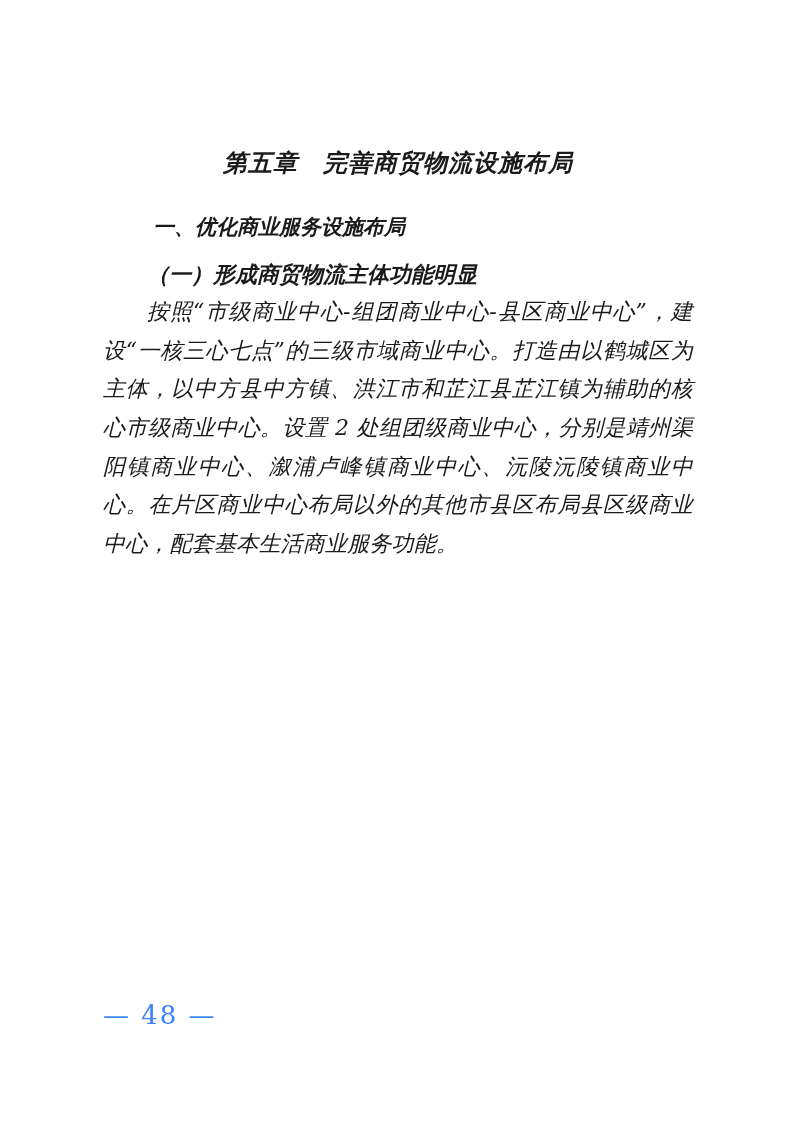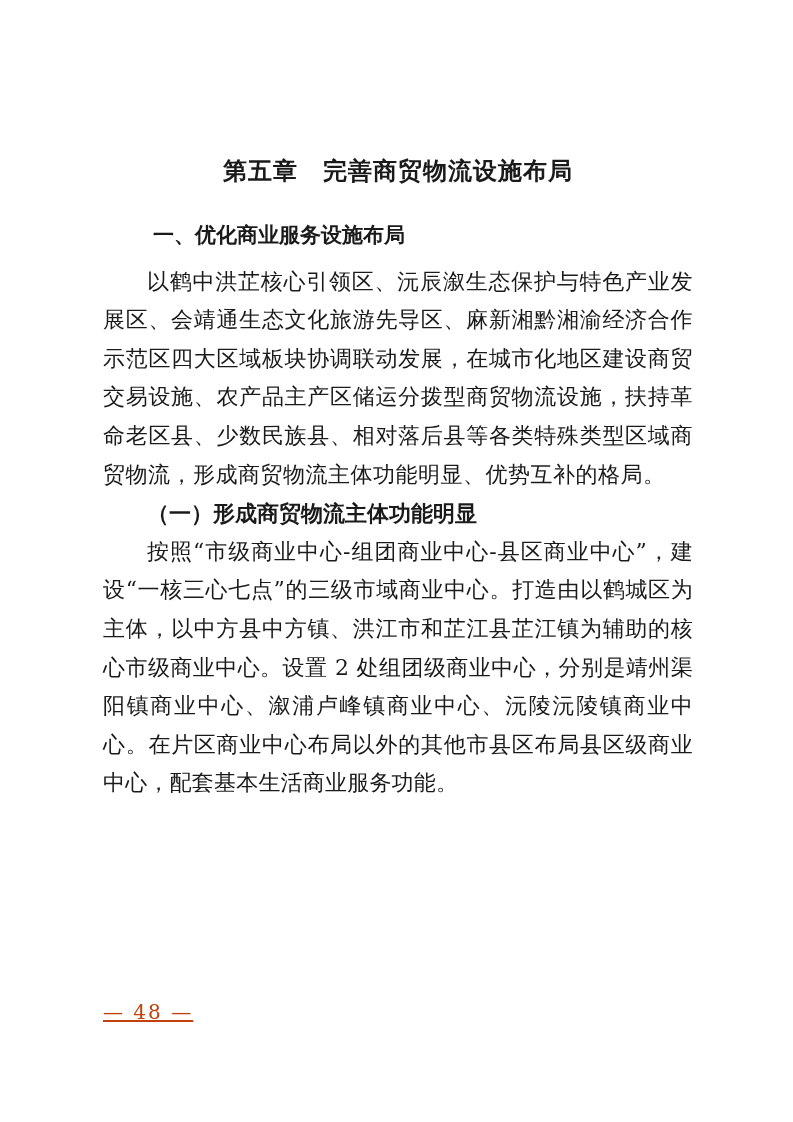--- a/index.html
+++ b/index.html
@@ -12,22 +12,23 @@
     width: 793px;
     height: 1122px;
     background: #ffffff;
     overflow: hidden;
     font-family: "DejaVu Serif", serif;
     color: #1a1a1a;
   }
   .content {
     position: absolute;
     left: 103px;
-    top: 154px;
+    top: 146px;
     width: 590px;
+    font-style: italic;
   }
   .chapter-title {
     font-family: "DejaVu Sans", "Liberation Sans", sans-serif;
     font-weight: bold;
     font-size: 24px;
     line-height: 34px;
     text-align: center;
     margin: 0 0 28px 0;
     letter-spacing: 1px;
   }
@@ -60,39 +61,37 @@
     font-size: 22px;
     line-height: 38.6px;
     text-indent: 2em;
     margin: 0;
   }
   .page-footer {
     position: absolute;
     left: 103px;
     top: 1000px;
     font-family: "DejaVu Serif", "Liberation Serif", serif;
-    font-size: 20px;
-    color: #c2410c;
+    font-size: 26px;
+    color: #3b82f6;
     letter-spacing: 2px;
-    text-decoration: underline;
   }
 </style>
 </head>
 <body>
 
 <div class="page">
 
   <div class="content">
 
     <h1 class="chapter-title">第五章　完善商贸物流设施布局</h1>
 
 
     <h2 class="sec-heading">一、优化商业服务设施布局</h2>
 
-    <p class="body-par kai">以鹤中洪芷核心引领区、沅辰溆生态保护与特色产业发展区、会靖通生态文化旅游先导区、麻新湘黔湘渝经济合作示范区四大区域板块协调联动发展，在城市化地区建设商贸交易设施、农产品主产区储运分拨型商贸物流设施，扶持革命老区县、少数民族县、相对落后县等各类特殊类型区域商贸物流，形成商贸物流主体功能明显、优势互补的格局。</p>
 
     <h3 class="subsec-heading">（一）形成商贸物流主体功能明显</h3>
 
     <p class="body-par fang">按照“市级商业中心-组团商业中心-县区商业中心”，建设“一核三心七点”的三级市域商业中心。打造由以鹤城区为主体，以中方县中方镇、洪江市和芷江县芷江镇为辅助的核心市级商业中心。设置 2 处组团级商业中心，分别是靖州渠阳镇商业中心、溆浦卢峰镇商业中心、沅陵沅陵镇商业中心。在片区商业中心布局以外的其他市县区布局县区级商业中心，配套基本生活商业服务功能。</p>
 
   </div>
 
   <div class="page-footer">— 48 —</div>
 
 </div>

